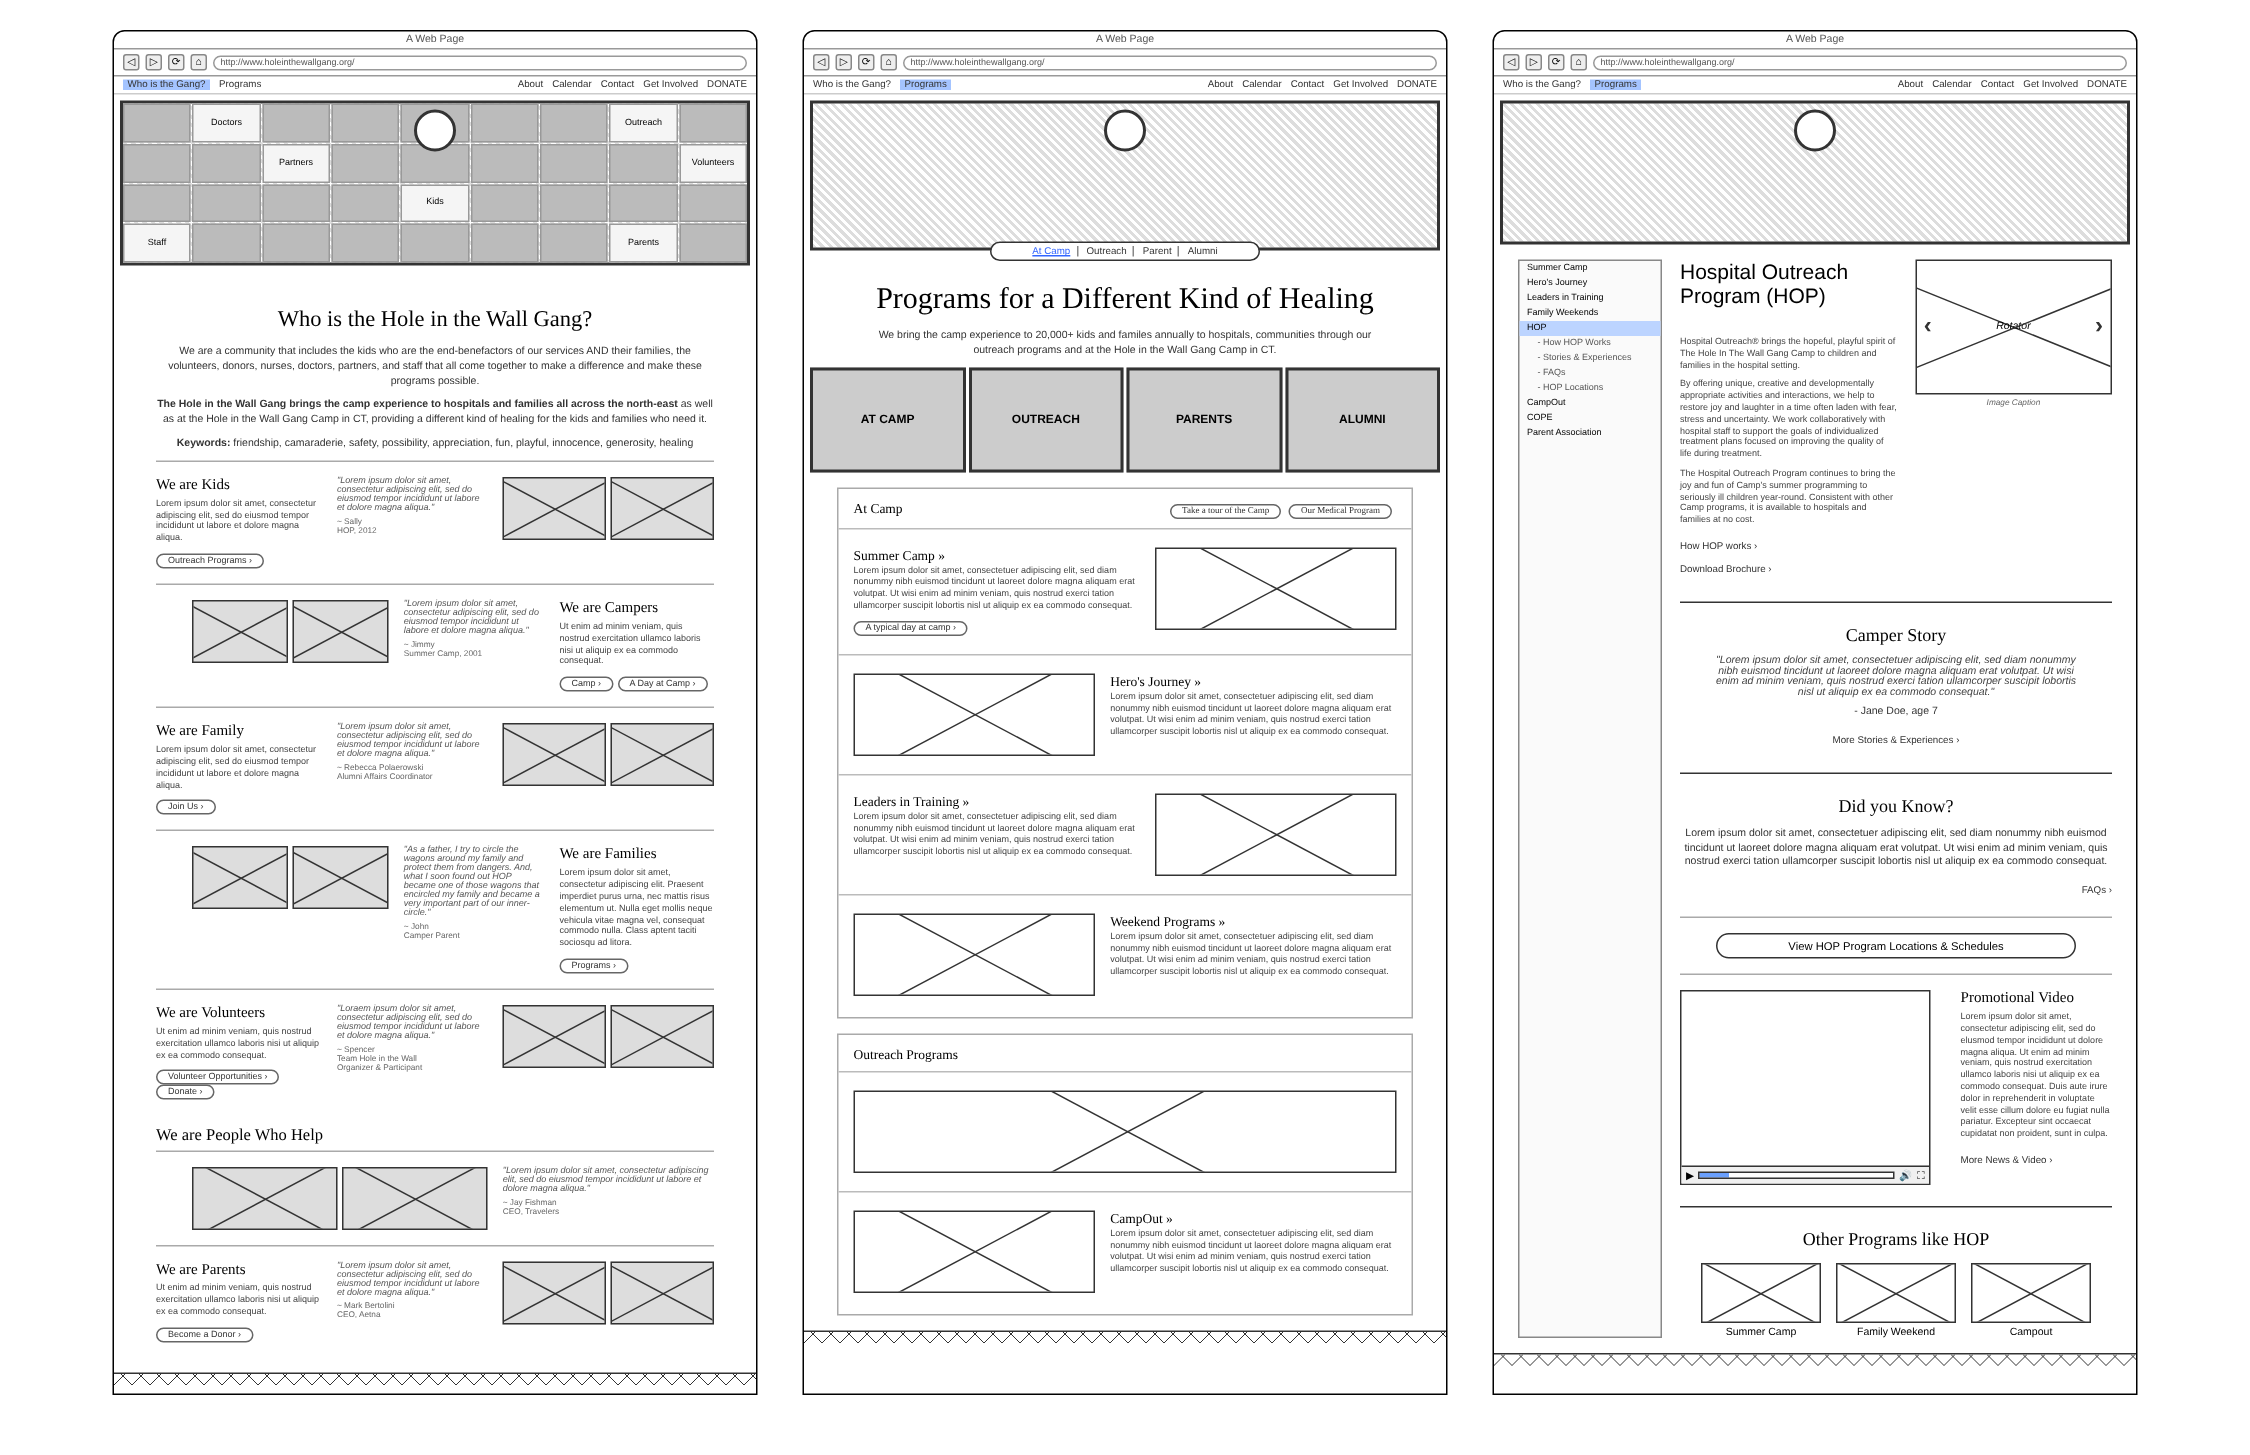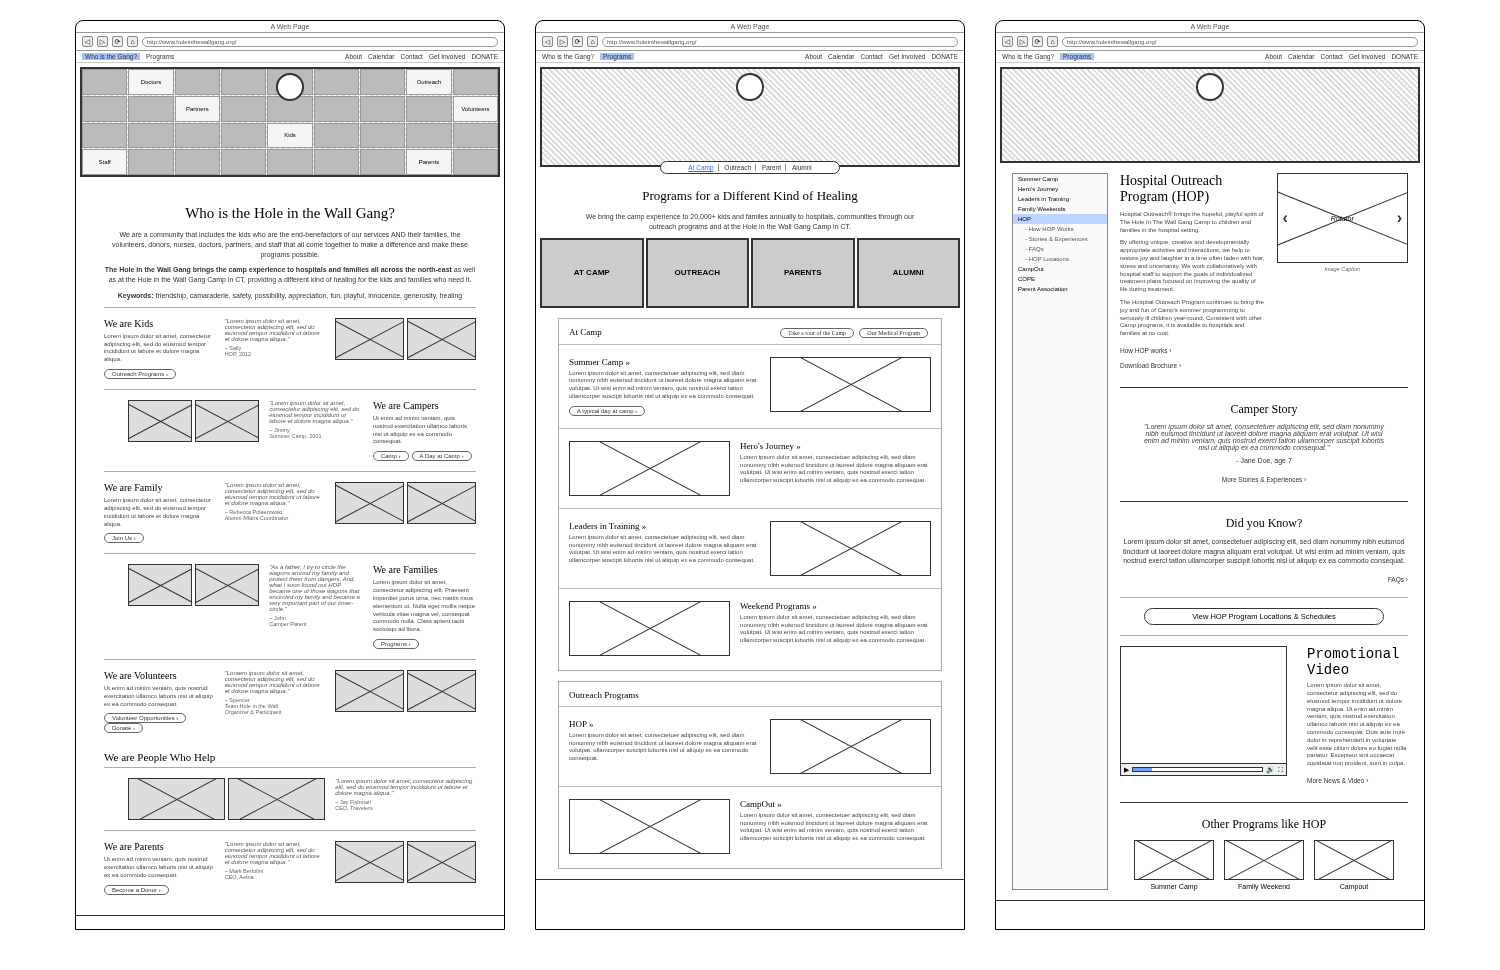--- a/index.html
+++ b/index.html
@@ -345,21 +345,21 @@
   </div>
   <div class="hero" style="height:100px">
     <div class="logo-over"></div>
   </div>
   <div class="pillbar">
     <span class="ac">At Camp</span>
     <span>Outreach</span>
     <span>Parent</span>
     <span>Alumni</span>
   </div>
-  <h1 style="font-size:13px">Programs for a Different Kind of Healing</h1>
+  <h1 style="font-size:20px">Programs for a Different Kind of Healing</h1>
   <p class="intro" style="padding:0 40px">We bring the camp experience to 20,000+ kids and familes annually to hospitals, communities through our outreach programs and at the Hole in the Wall Gang Camp in CT.</p>
   <div class="thumbs4">
     <div class="t">AT CAMP</div>
     <div class="t">OUTREACH</div>
     <div class="t">PARENTS</div>
     <div class="t">ALUMNI</div>
   </div>
 
   <div class="progset">
     <div class="phead">
@@ -401,24 +401,20 @@
         </div>
       </div>
   </div>
   <div class="progset">
     <div class="phead">
         <span>Outreach Programs</span>
       </div>
     <hr>
     <div id="p2out">
         <div class="prow">
-          <div class="txt">
-            <div class="ptitle">HOP »</div>
-            <p class="lorem">Lorem ipsum dolor sit amet, consectetuer adipiscing elit, sed diam nonummy nibh euismod tincidunt ut laoreet dolore magna aliquam erat volutpat. ullamcorper suscipit lobortis nisl ut aliquip ex ea commodo consequat.</p>
-          </div>
           <div class="xbox"></div>
         </div>
         <hr>
         <div class="prow" style="flex-direction: row-reverse;">
           <div class="txt">
             <div class="ptitle">CampOut »</div>
             <p class="lorem">Lorem ipsum dolor sit amet, consectetuer adipiscing elit, sed diam nonummy nibh euismod tincidunt ut laoreet dolore magna aliquam erat volutpat. Ut wisi enim ad minim veniam, quis nostrud exerci tation ullamcorper suscipit lobortis nisl ut aliquip ex ea commodo consequat.</p>
           </div>
           <div class="xbox"></div>
         </div>
@@ -464,21 +460,21 @@
         <div class="sub">- Stories &amp; Experiences</div>
         <div class="sub">- FAQs</div>
         <div class="sub">- HOP Locations</div>
         <div>CampOut</div>
         <div>COPE</div>
         <div>Parent Association</div>
       </div>
     <div class="p3main">
       <div style="display:flex; gap:12px;">
         <div style="flex:1.1">
-          <div style="font-size:14px;font-family:Liberation Serif, serif;margin-bottom:6px">Hospital Outreach Program (HOP)</div>
+          <div style="font-size:14px;font-family:Liberation Sans, sans-serif;margin-bottom:20px">Hospital Outreach Program (HOP)</div>
           <p class="lorem">Hospital Outreach® brings the hopeful, playful spirit of The Hole In The Wall Gang Camp to children and families in the hospital setting.</p>
           <p class="lorem">By offering unique, creative and developmentally appropriate activities and interactions, we help to restore joy and laughter in a time often laden with fear, stress and uncertainty. We work collaboratively with hospital staff to support the goals of individualized treatment plans focused on improving the quality of life during treatment.</p>
           <p class="lorem">The Hospital Outreach Program continues to bring the joy and fun of Camp's summer programming to seriously ill children year-round. Consistent with other Camp programs, it is available to hospitals and families at no cost.</p>
         </div>
         <div style="flex:1">
           <div class="slider">
             <span class="arrow l">‹</span>
             <span style="position:absolute;top:50%;left:50%;transform:translate(-50%,-50%);font-size:7px;font-style:italic">Rotator</span>
             <span class="arrow r">›</span>
           </div>
@@ -506,21 +502,21 @@
       <div style="display:flex;gap:10px;align-items:flex-start">
         <div class="vid">
           <div class="vidctrl">
             <span>▶</span>
             <div class="bar"></div>
             <span>🔊</span>
             <span>⛶</span>
           </div>
         </div>
         <div style="flex:1">
-          <div style="font-size:14px;font-family:Liberation Mono, monospace;margin-bottom:4px">Promotional Video</div>
+          <div style="font-size:10px;font-family:Liberation Serif, serif;margin-bottom:4px">Promotional Video</div>
           <p class="lorem">Lorem ipsum dolor sit amet, consectetur adipiscing elit, sed do elusmod tempor incididunt ut dolore magna aliqua. Ut enim ad minim veniam, quis nostrud exercitation ullamco laboris nisi ut aliquip ex ea commodo consequat. Duis aute irure dolor in reprehenderit in voluptate velit esse cillum dolore eu fugiat nulla pariatur. Excepteur sint occaecat cupidatat non proident, sunt in culpa.</p>
           <div class="linktxt">More News &amp; Video</div>
         </div>
       </div>
 
       <div class="sep"></div>
       <h2>Other Programs like HOP</h2>
       <div class="related">
         <div class="rc"><div class="xbox"></div><span>Summer Camp</span></div>
         <div class="rc"><div class="xbox"></div><span>Family Weekend</span></div>

